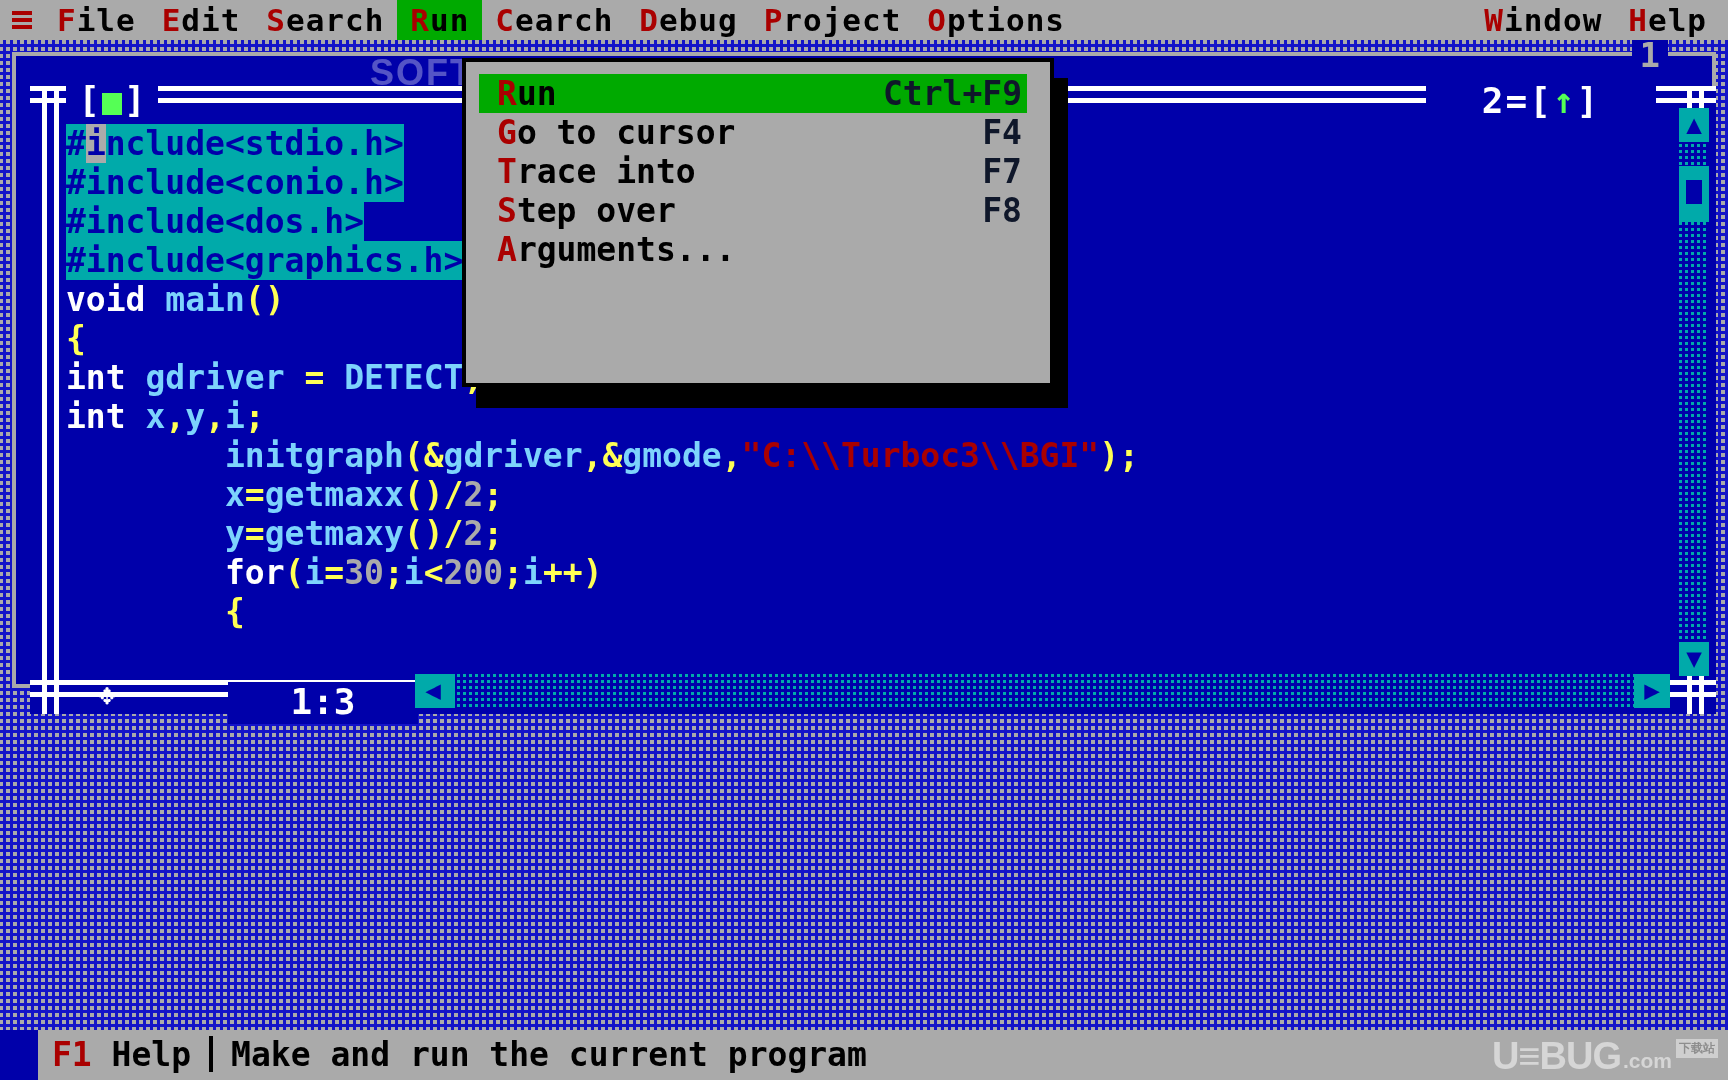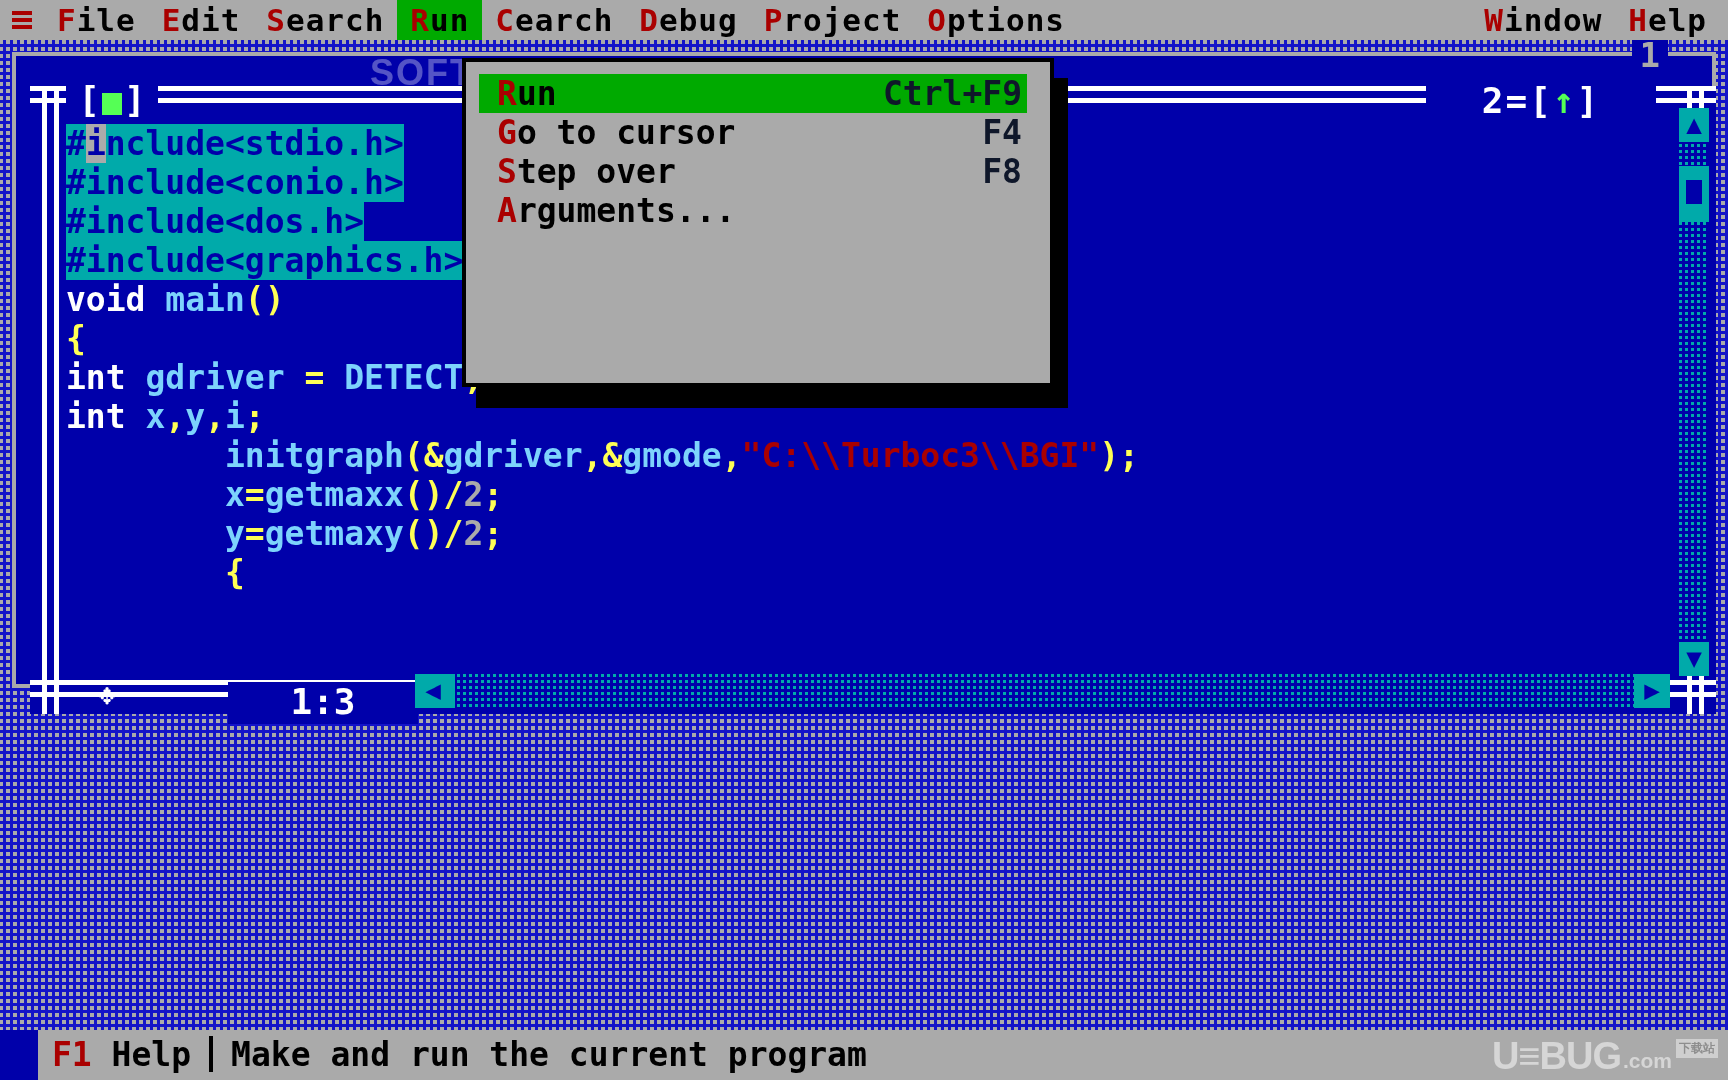--- a/index.html
+++ b/index.html
@@ -161,20 +161,21 @@
         <div class="ln"><span class="hl">#include&lt;conio.h&gt;</span></div>
         <div class="ln"><span class="hl">#include&lt;dos.h&gt;</span></div>
         <div class="ln"><span class="hl">#include&lt;graphics.h&gt;</span></div>
         <div class="ln"><span class="kw">void </span><span class="id">main</span><span class="pn">()</span></div>
         <div class="ln"><span class="pn">{</span></div>
         <div class="ln"><span class="kw">int </span><span class="id">gdriver </span><span class="pn">= </span><span class="id">DETECT</span><span class="pn">,</span><span class="id">gmode</span><span class="pn">;</span></div>
         <div class="ln"><span class="kw">int </span><span class="id">x</span><span class="pn">,</span><span class="id">y</span><span class="pn">,</span><span class="id">i</span><span class="pn">;</span></div>
         <div class="ln"><span class="id">        initgraph</span><span class="pn">(&amp;</span><span class="id">gdriver</span><span class="pn">,&amp;</span><span class="id">gmode</span><span class="pn">,</span><span class="str">"C:\\Turboc3\\BGI"</span><span class="pn">);</span></div>
         <div class="ln"><span class="id">        x</span><span class="pn">=</span><span class="id">getmaxx</span><span class="pn">()/</span><span class="num">2</span><span class="pn">;</span></div>
         <div class="ln"><span class="id">        y</span><span class="pn">=</span><span class="id">getmaxy</span><span class="pn">()/</span><span class="num">2</span><span class="pn">;</span></div>
+        <div class="ln"><span class="kw">        for</span><span class="pn">(</span><span class="id">i</span><span class="pn">=</span><span class="num">30</span><span class="pn">;</span><span class="id">i</span><span class="pn">&lt;</span><span class="num">200</span><span class="pn">;</span><span class="id">i</span><span class="pn">++)</span></div>
         <div class="ln"><span class="pn">        {</span></div>
       </div>
 
     <div class="vsb">
       <div class="arrw" style="top:0;">▲</div>
       <div class="thumb">
           <i></i>
         </div>
       <div class="arrw" style="bottom:0;">▼</div>
     </div>
@@ -194,20 +195,24 @@
 
   <div id="dropdown">
     <div class="inner" id="run-menu-list">
         <div class="drow active">
           <span><span class="hk">R</span><span>un</span></span>
           <span class="sc">Ctrl+F9</span>
         </div>
         <div class="drow">
           <span><span class="hk">G</span><span>o to cursor</span></span>
           <span class="sc">F4</span>
+        </div>
+        <div class="drow">
+          <span><span class="hk">T</span><span>race into</span></span>
+          <span class="sc">F7</span>
         </div>
         <div class="drow">
           <span><span class="hk">S</span><span>tep over</span></span>
           <span class="sc">F8</span>
         </div>
         <div class="drow">
           <span><span class="hk">A</span><span>rguments...</span></span>
           <span class="sc"></span>
         </div>
       </div>

